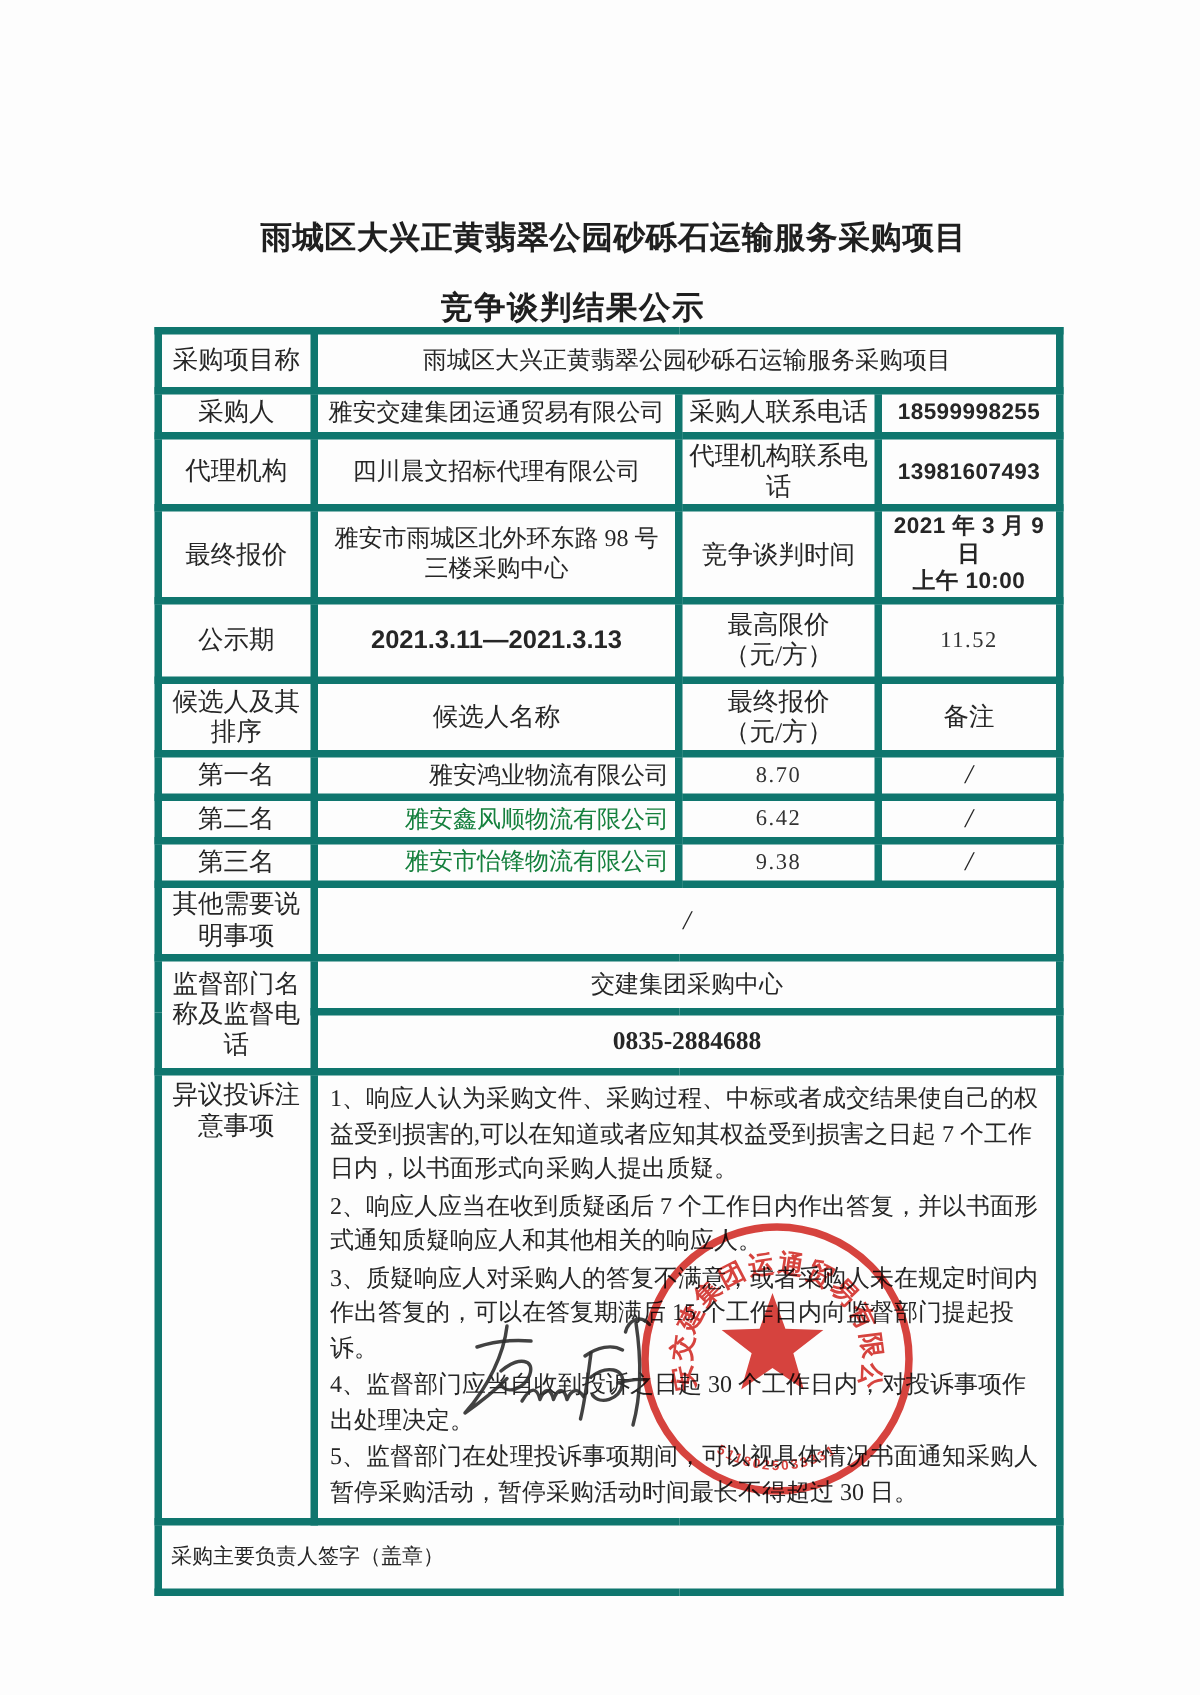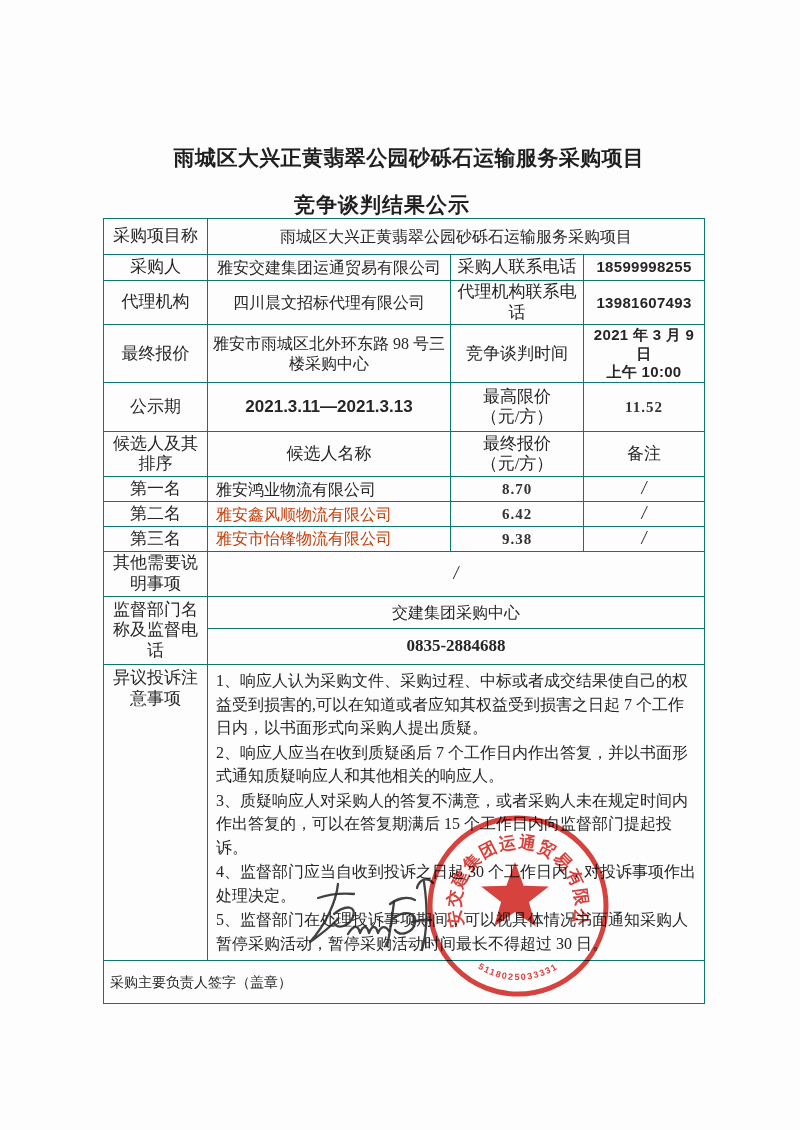--- a/index.html
+++ b/index.html
@@ -16,32 +16,32 @@
   }
   .doc-subtitle{
     position:absolute;top:191px;left:382px;transform:translateX(-50%);
     white-space:nowrap;font-size:21px;font-weight:700;letter-spacing:1px;
   }
   table.main{
     position:absolute;left:103px;top:218px;width:601px;
     border-collapse:collapse;table-layout:fixed;
   }
   td{
-    border:1px solid #0f766e;
+    border:5px solid #0f766e;
     text-align:center;vertical-align:middle;
     font-size:17px;line-height:1.22;
     padding:1px 4px;
     word-break:break-all;
     color:#262626;
   }
   td.val{font-size:16px;}
-  td.left{text-align:left;padding-left:8px;margin-top:46px;}
+  td.left{text-align:right;padding-left:8px;margin-top:46px;}
   td.num{font-family:"Liberation Sans","DejaVu Sans",sans-serif;font-weight:700;font-size:15px;letter-spacing:0.3px;}
   td.num-lg{font-family:"Liberation Sans","DejaVu Sans",sans-serif;font-weight:700;font-size:17px;}
-  td.price{font-size:15px;letter-spacing:1px;color:#333;font-weight:bold;}
+  td.price{font-size:15px;letter-spacing:1px;color:#333;}
   td.slash{font-size:18px;font-style:italic;}
   td.notice-label{vertical-align:top;padding-top:3px;}
   td.notice-body{
     text-align:left;vertical-align:top;
     padding:4px 6px 4px 8px;font-size:16px;line-height:23.5px;
   }
   .notice-line{margin:0 0 1px 0;}
   tr.rh1  td{height:33px;}
   tr.rh2  td{height:23px;}
   tr.rh3  td{height:37px;}
@@ -50,21 +50,21 @@
   tr.rh6  td{height:42px;}
   tr.rh7  td{height:18px;}
   tr.rh8  td{height:17px;}
   tr.rh9  td{height:18px;}
   tr.rh10 td{height:42px;}
   tr.rh11a td{height:29px;}
   tr.rh11b td{height:33px;font-family:Liberation Serif, serif;}
   tr.rh12 td{height:235px;}
   tr.rh13 td{height:40px;}
   td.sign-label{text-align:left;padding-left:6px;font-size:14px;}
-  .muted{color:#c2410c;}
+  .muted{color:#15803d;}
   .signature-svg{position:absolute;left:290px;top:862px;pointer-events:none;}
   .signature-svg path{stroke:#2e2e2e;stroke-width:2.3;fill:none;stroke-linecap:round;stroke-linejoin:round;opacity:.9;}
   .seal-svg{position:absolute;left:418px;top:806px;mix-blend-mode:multiply;opacity:.93;pointer-events:none;}
   .seal-ring{fill:none;stroke:#d5342f;stroke-width:5;}
   .seal-star{fill:#d5342f;}
   .seal-text{fill:#d5342f;font-size:17px;font-weight:700;letter-spacing:1.5px;font-family:"Liberation Serif",serif;}
   .seal-num{fill:#d5342f;font-size:9px;font-weight:700;letter-spacing:1.6px;font-family:"Liberation Sans",sans-serif;}
 </style>
 </head>
 <body>

